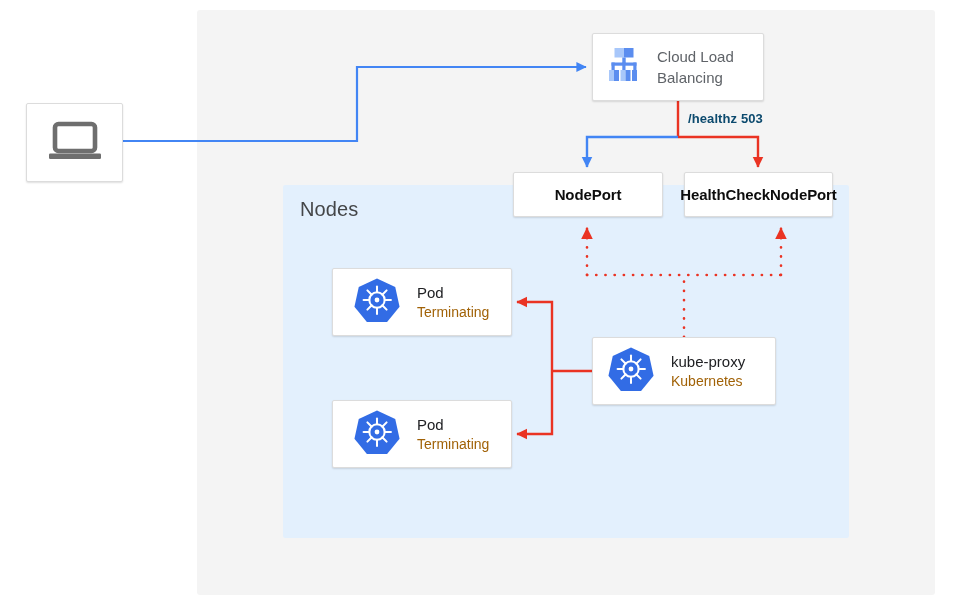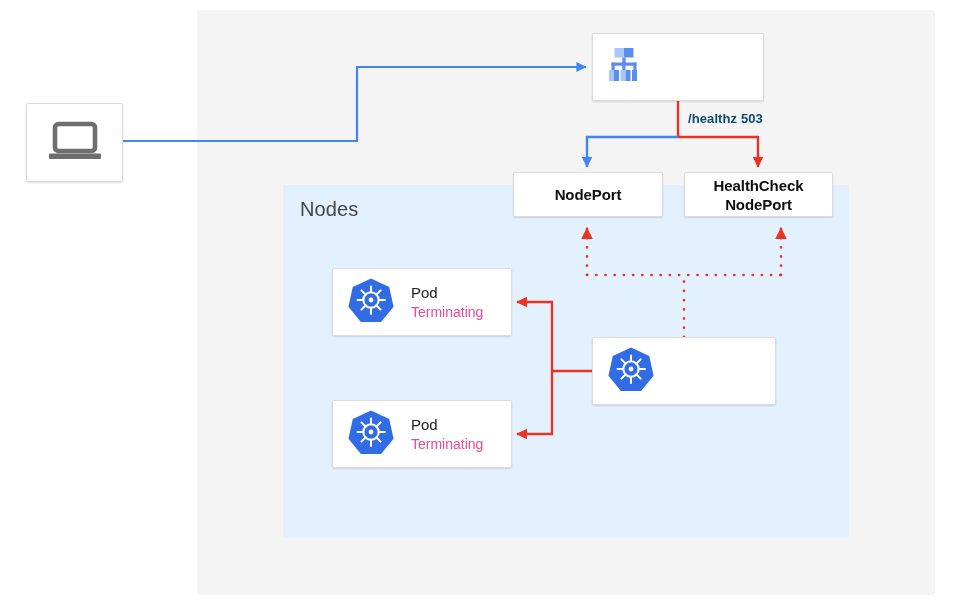--- a/index.html
+++ b/index.html
@@ -81,58 +81,57 @@
   
   .card-np {
     left: 513px; top: 172px;
     width: 150px; height: 45px;
     display: flex; align-items: center; justify-content: center;
   }
   .card-hcnp {
     left: 684px; top: 172px;
     width: 149px; height: 45px;
     display: flex; align-items: center; justify-content: center;
-    flex-direction: column;
   }
   .np-text {
     font-size: 15px;
     font-weight: bold;
     color: #0d0d0d;
     line-height: 19px;
     text-align: center;
     letter-spacing: -0.1px;
   }
 
   
   .card-pod {
     left: 332px;
     width: 180px; height: 68px;
     display: flex; align-items: center;
-    padding-left: 14px;
+    padding-left: 20px;
   }
   .card-pod-1 { top: 268px; }
   .card-pod-2 { top: 400px; }
 
   
   .card-kp {
     left: 592px; top: 337px;
     width: 184px; height: 68px;
     display: flex; align-items: center;
     padding-left: 14px;
   }
 
   .k8s-text { margin-left: 16px; }
   .row-title {
     font-size: 15px;
     color: #202124;
     line-height: 20px;
   }
   .row-sub {
     font-size: 14px;
-    color: #ec4899;
+    color: #a16207;
     line-height: 19px;
   }
 
   
   .healthz-label {
     position: absolute;
     left: 688px; top: 111px;
     font-size: 13px;
     font-weight: bold;
     color: #0c4a6e;
@@ -207,20 +206,24 @@
         <rect x="8.5" y="17.5" width="3.2" height="8" fill="#5b8def"></rect>
         <rect x="19.3" y="17.5" width="3.2" height="8" fill="#5b8def"></rect>
         <rect x="30.3" y="17.5" width="3.2" height="8" fill="#5b8def"></rect>
         <rect x="6" y="25" width="5" height="11" fill="#a8c7fa"></rect>
         <rect x="11" y="25" width="5" height="11" fill="#5b8def"></rect>
         <rect x="17.5" y="25" width="5" height="11" fill="#a8c7fa"></rect>
         <rect x="22.5" y="25" width="5" height="11" fill="#5b8def"></rect>
         <rect x="29" y="25" width="5" height="11" fill="#5b8def"></rect>
       </svg>
     </span>
+    <div class="clb-text">
+      <div>Cloud Load</div>
+      <div>Balancing</div>
+    </div>
   </div>
 
   <div class="card card-np">
     <div class="np-text">NodePort</div>
   </div>
 
   <div class="card card-hcnp">
     <div class="np-text">HealthCheck</div>
     <div class="np-text">NodePort</div>
   </div>
@@ -284,15 +287,19 @@
           <line x1="22" y1="50" x2="34" y2="50"></line>
           <line x1="66" y1="50" x2="79" y2="50"></line>
           <line x1="30" y1="30" x2="39" y2="39"></line>
           <line x1="61" y1="61" x2="70" y2="70"></line>
           <line x1="70" y1="30" x2="61" y2="39"></line>
           <line x1="39" y1="61" x2="30" y2="70"></line>
         </g>
         <circle cx="50" cy="50" r="5" fill="#ffffff"></circle>
       </svg>
     </span>
+    <div class="k8s-text">
+      <div class="row-title">kube-proxy</div>
+      <div class="row-sub">Kubernetes</div>
+    </div>
   </div>
 
 </div>
 
 </body></html>

